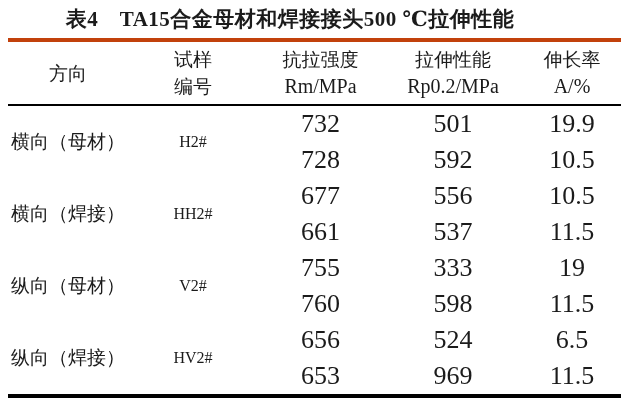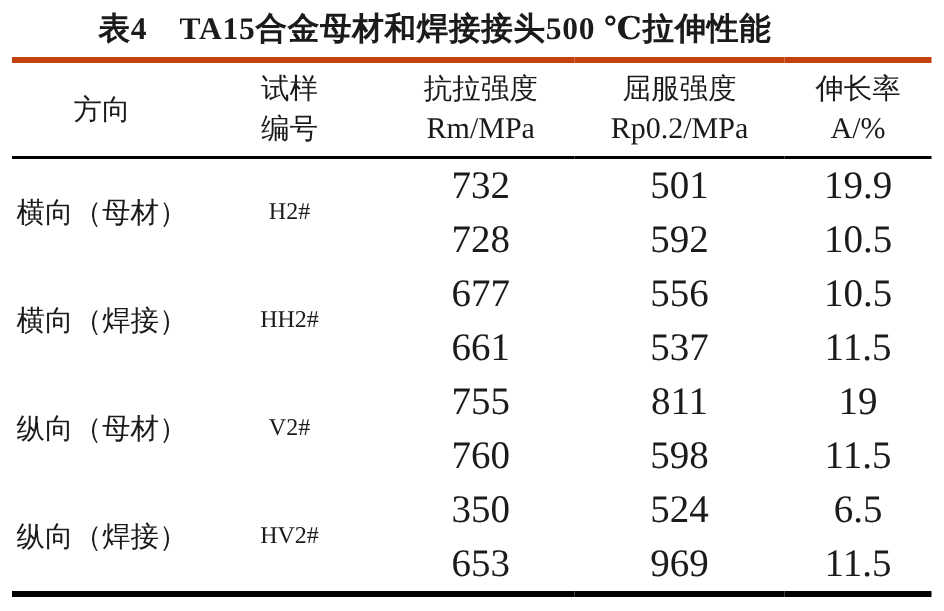--- a/index.html
+++ b/index.html
@@ -95,21 +95,21 @@
       </th>
       <th>
         <span class="hline">试样</span>
         <span class="hline">编号</span>
       </th>
       <th>
         <span class="hline">抗拉强度</span>
         <span class="hline latin">Rm/MPa</span>
       </th>
       <th>
-        <span class="hline">屈服强度</span>
+        <span class="hline">拉伸性能</span>
         <span class="hline latin">Rp0.2/MPa</span>
       </th>
       <th>
         <span class="hline">伸长率</span>
         <span class="hline latin">A/%</span>
       </th>
     </tr>
   </thead>
   <tbody>
 
@@ -136,33 +136,33 @@
     <tr>
       <td class="num">661</td>
       <td class="num">537</td>
       <td class="num">11.5</td>
     </tr>
 
     <tr>
       <td class="dir" rowspan="2">纵向（母材）</td>
       <td class="spec" rowspan="2">V2#</td>
       <td class="num">755</td>
-      <td class="num">811</td>
+      <td class="num">333</td>
       <td class="num">19</td>
     </tr>
     <tr>
       <td class="num">760</td>
       <td class="num">598</td>
       <td class="num">11.5</td>
     </tr>
 
     <tr>
       <td class="dir" rowspan="2">纵向（焊接）</td>
       <td class="spec" rowspan="2">HV2#</td>
-      <td class="num">350</td>
+      <td class="num">656</td>
       <td class="num">524</td>
       <td class="num">6.5</td>
     </tr>
     <tr>
       <td class="num">653</td>
       <td class="num">969</td>
       <td class="num">11.5</td>
     </tr>
 
   </tbody>

